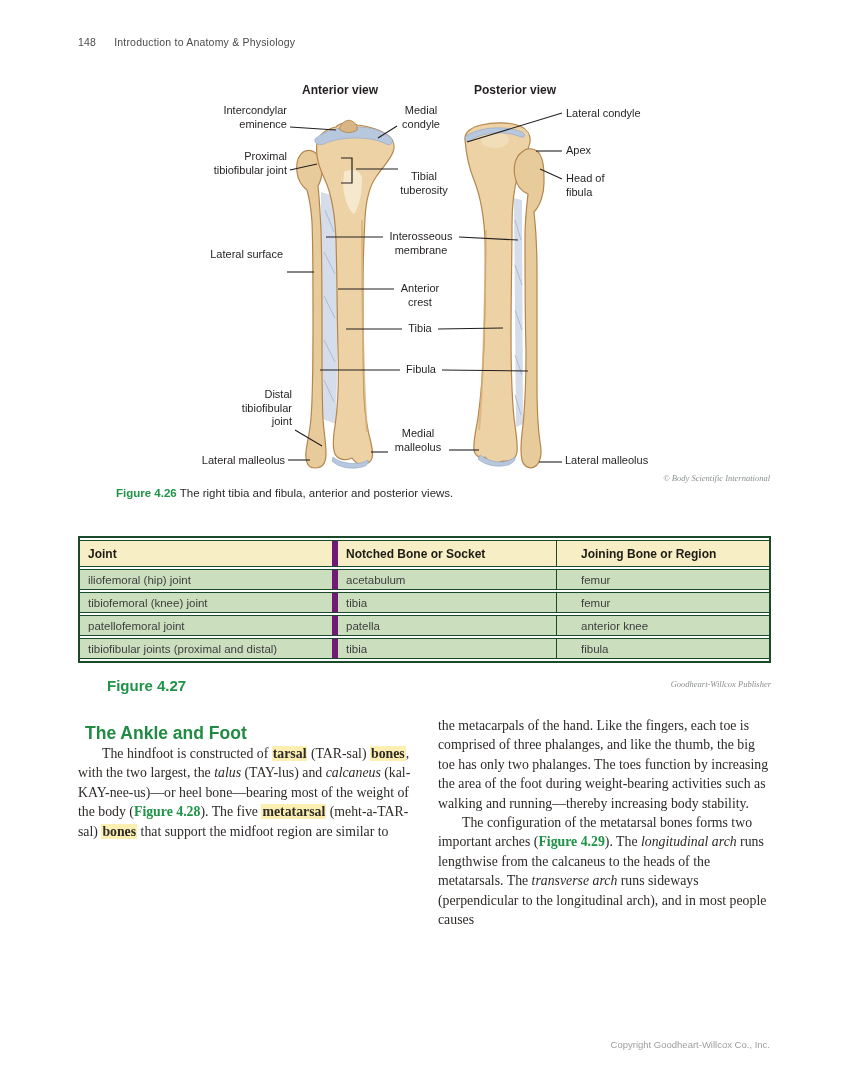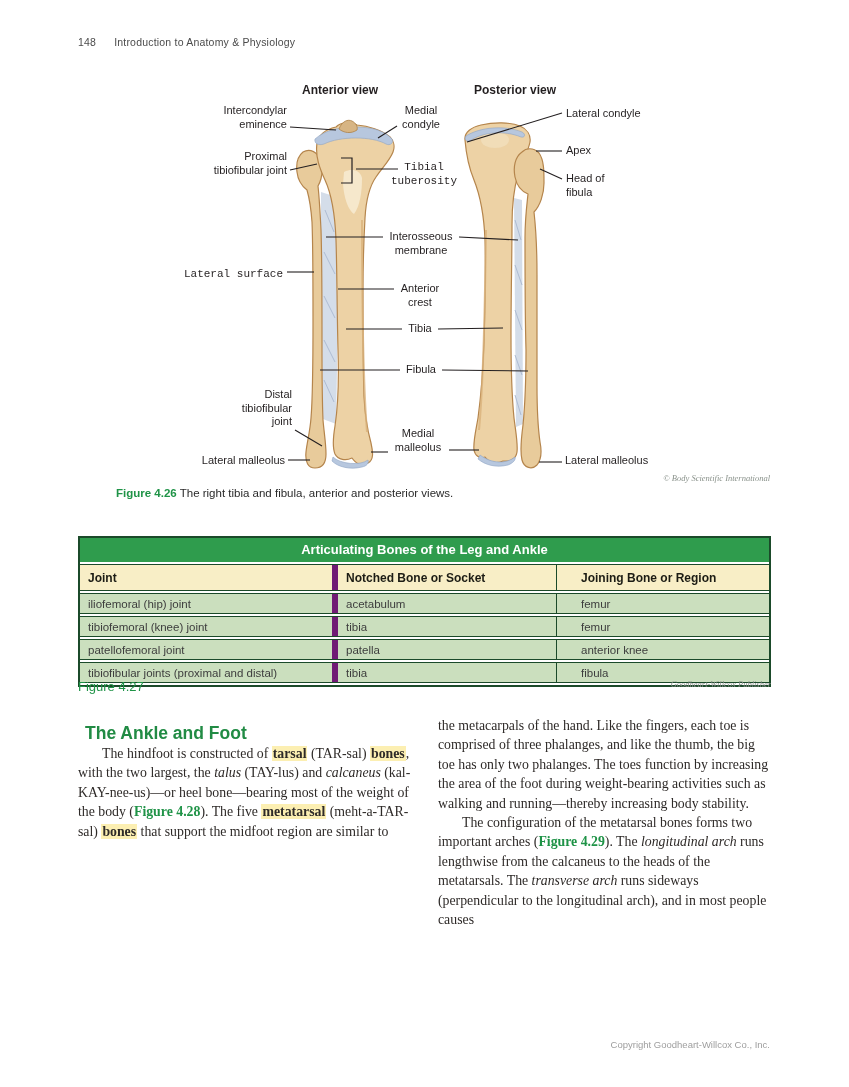--- a/index.html
+++ b/index.html
@@ -36,21 +36,21 @@
   .gw-row{display:flex;border-top:1px solid #1b4a2a;border-bottom:1px solid #1b4a2a;background:#cbdfbe;}
   .gw-row.gw-head{background:#f8eec6;}
   .gw-cell{box-sizing:border-box;padding:3px 8px 2px 8px;font-size:11.5px;color:#3d3d3d;line-height:14px;}
   .gw-head .gw-cell{font-weight:bold;color:#1c1c14;font-size:12px;padding:6px 8px 5px 8px;}
   .gw-cell.c0{width:252px;}
   .gw-cell.c1{width:224px;border-left:6px solid #701a75;}
   .gw-cell.c2{flex:1;border-left:1px solid #1b4a2a;padding-left:24px;}
 
   
   .fig427-row{position:absolute;left:78px;top:677px;width:693px;}
-  .fig427-label{color:#1f9347;font-weight:normal;font-size:13px;}
+  .fig427-label{color:#1f9347;font-weight:bold;font-size:15px;margin-left:29px;}
   .pub-credit{float:right;font-family:"Liberation Serif",serif;font-style:italic;
               font-size:8.5px;color:#8a8f8a;margin-top:2px;}
 
   
   .section-heading{position:absolute;left:78px;top:716px;margin:7px;font-size:17.5px;
                    font-weight:bold;color:#218b44;}
   .col{position:absolute;font-family:"Liberation Serif",serif;font-size:13.8px;
        line-height:19.4px;color:#2e2a28;}
   .col-left{left:78px;top:744px;width:350px;}
   .col-right{left:438px;top:716px;width:336px;}
@@ -176,36 +176,36 @@
           <div>Medial</div>
           <div>condyle</div>
         </div>
         <div class="fig-label align-left" style="top: 27px; left: 566px;">
           <div>Lateral condyle</div>
         </div>
         <div class="fig-label align-right" style="top: 70px; right: 562px;">
           <div>Proximal</div>
           <div>tibiofibular joint</div>
         </div>
-        <div class="fig-label align-center" style="top: 81px; left: 424px; font-family: Liberation Mono, monospace;">
+        <div class="fig-label align-center" style="top: 90px; left: 424px;">
           <div>Tibial</div>
           <div>tuberosity</div>
         </div>
         <div class="fig-label align-left" style="top: 64px; left: 566px;">
           <div>Apex</div>
         </div>
         <div class="fig-label align-left" style="top: 92px; left: 566px;">
           <div>Head of</div>
           <div>fibula</div>
         </div>
         <div class="fig-label align-center" style="top: 150px; left: 421px;">
           <div>Interosseous</div>
           <div>membrane</div>
         </div>
-        <div class="fig-label align-right" style="top: 188px; right: 566px; font-family: Liberation Mono, monospace;">
+        <div class="fig-label align-right" style="top: 168px; right: 566px;">
           <div>Lateral surface</div>
         </div>
         <div class="fig-label align-center" style="top: 202px; left: 420px;">
           <div>Anterior</div>
           <div>crest</div>
         </div>
         <div class="fig-label align-center" style="top: 242px; left: 420px;">
           <div>Tibia</div>
         </div>
         <div class="fig-label align-center" style="top: 283px; left: 421px;">
@@ -229,21 +229,20 @@
       </div>
 
     <div class="fig-credit">© Body Scientific International</div>
   </div>
 
   <div class="caption">
     <span class="caption-label">Figure 4.26</span><span> The right tibia and fibula, anterior and posterior views.</span>
   </div>
 
   <div class="gw-table">
-    <div class="gw-table-title">Articulating Bones of the Leg and Ankle</div>
     <div class="gw-table-inner">
       <div class="gw-row gw-head" id="table-head">
           <div class="gw-cell c0">Joint</div>
           <div class="gw-cell c1">Notched Bone or Socket</div>
           <div class="gw-cell c2">Joining Bone or Region</div>
         </div>
       <div id="table-body" style="display:flex;flex-direction:column;gap:2px;">
           <div class="gw-row">
             <div class="gw-cell c0">iliofemoral (hip) joint</div>
             <div class="gw-cell c1">acetabulum</div>

